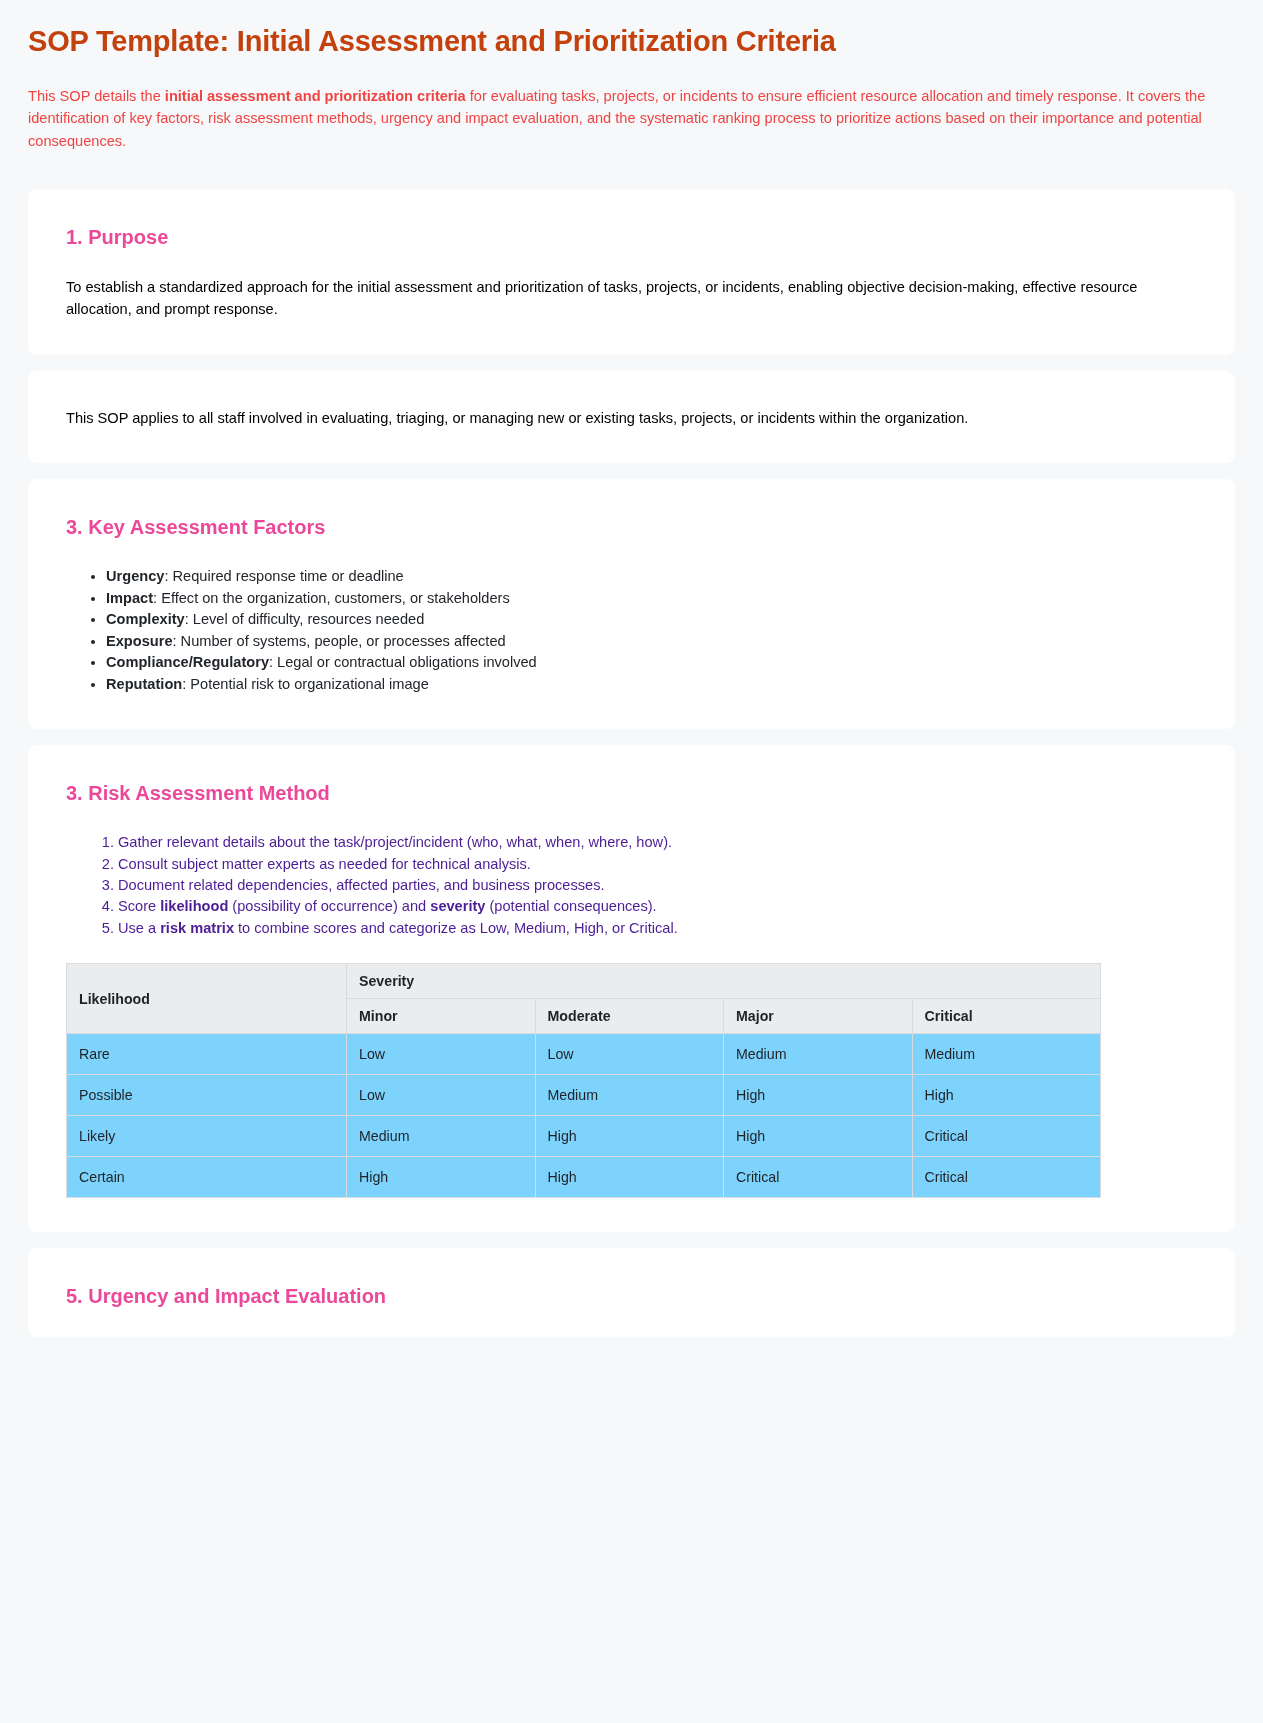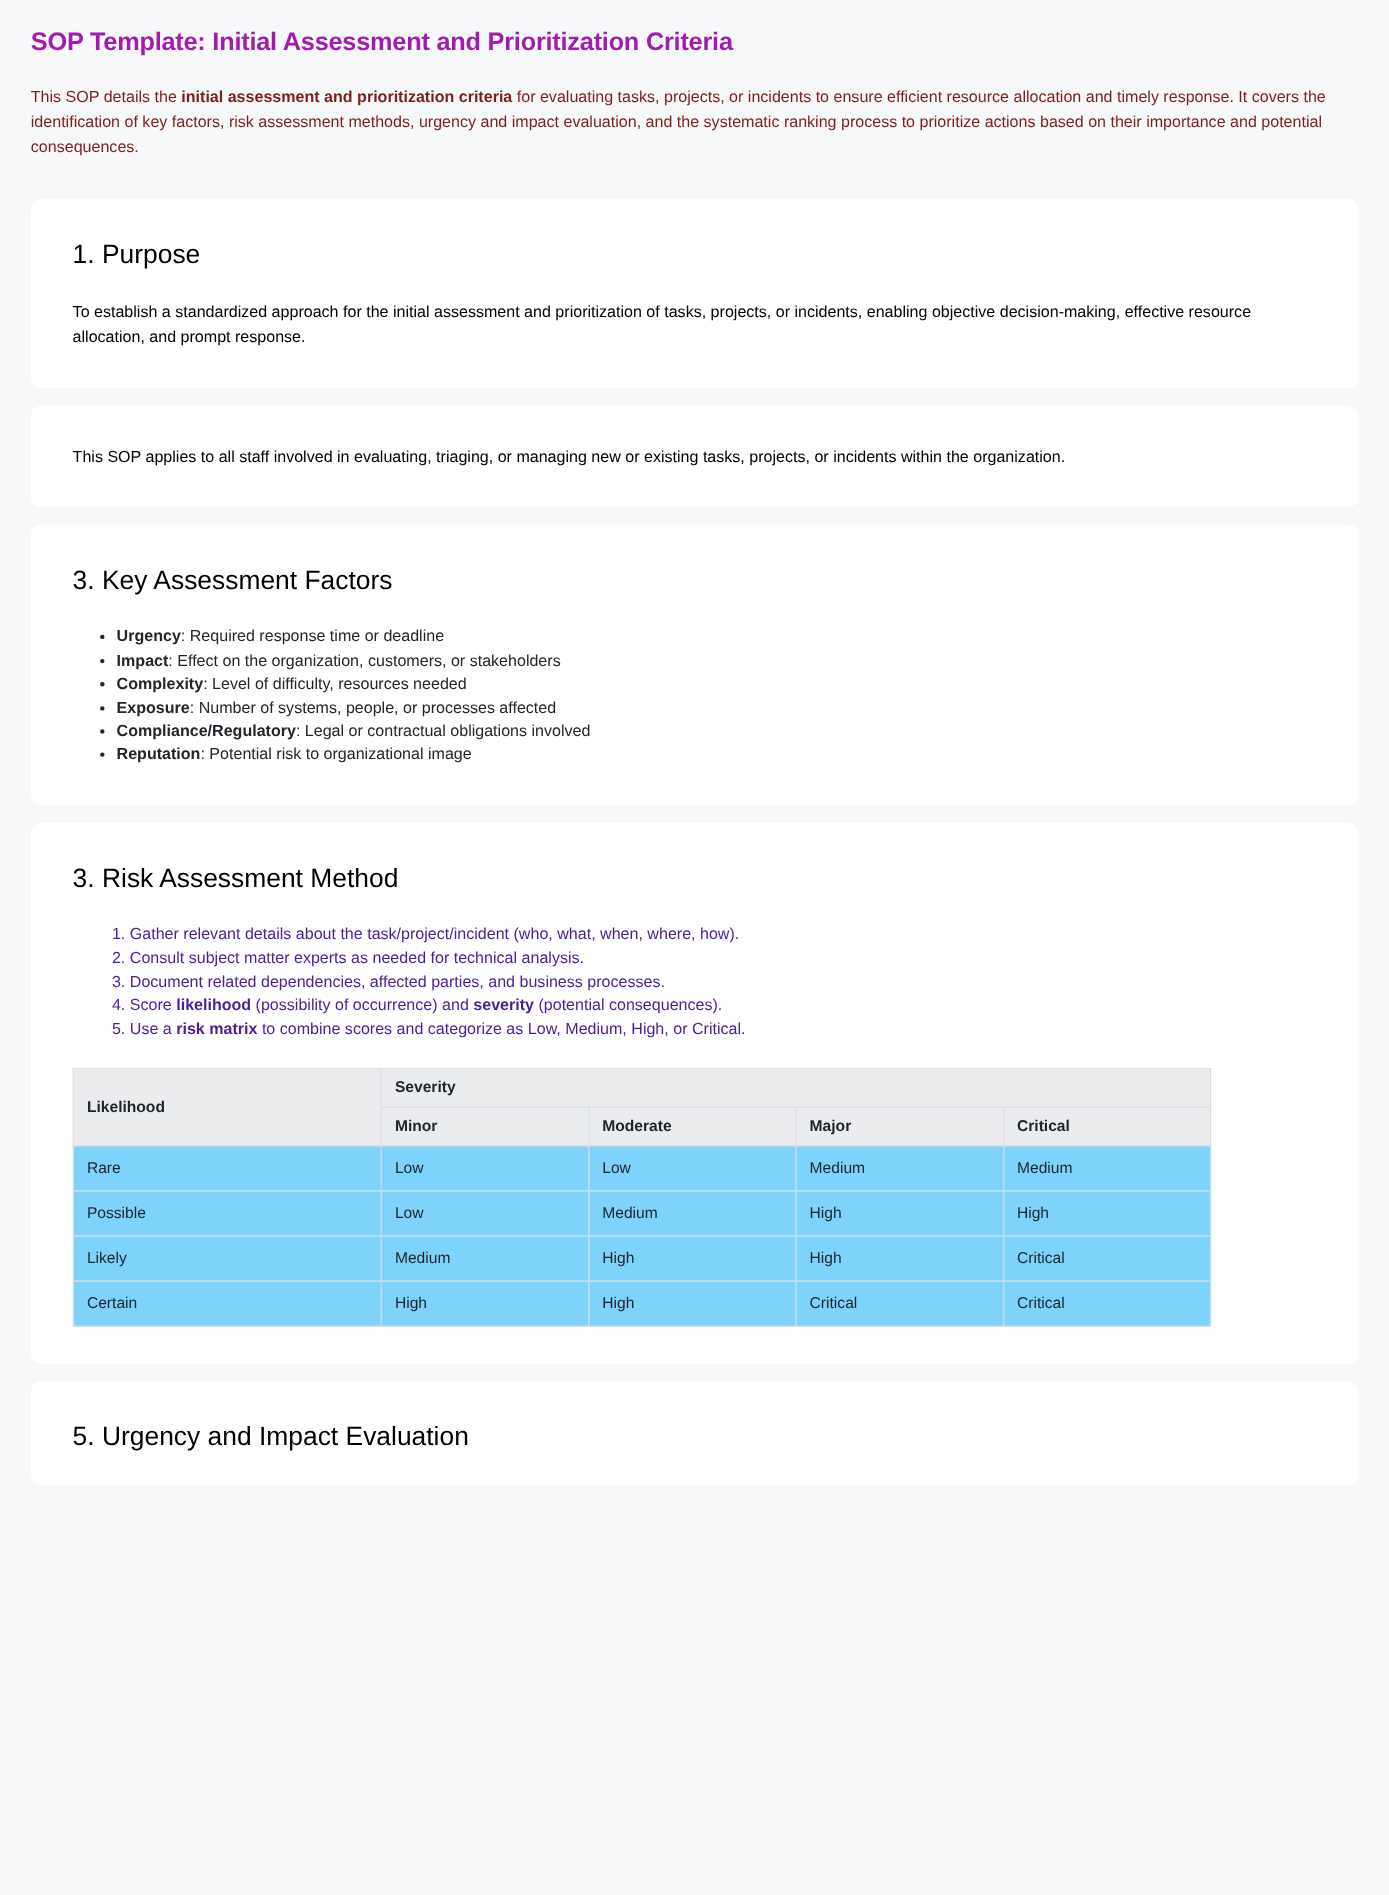--- a/index.html
+++ b/index.html
@@ -21,52 +21,52 @@
     padding: 0 0 40px 0;
   }
 
   
   .doc-header {
     background: #f7f8f9;
     padding: 24px 28px 18px 28px;
     box-sizing: border-box;
   }
   .doc-title {
-    font-size: 23px;
-    font-weight: bold;
-    color: #a21caf;
+    font-size: 29px;
+    font-weight: bold;
+    color: #c2410c;
     letter-spacing: -0.2px;
     margin: 0 0 26px 0;
     line-height: 1.2;
   }
   .doc-intro {
     font-size: 14.6px;
     line-height: 1.55;
-    color: #7f1d1d;
+    color: #ef4444;
     margin: 0;
     max-width: 1200px;
   }
   .doc-intro b { font-weight: bold; }
 
   
   .card {
     background: #ffffff;
     border-radius: 9px;
     margin: 16px 28px 0 28px;
     padding: 36px 22px 34px 22px;
     box-sizing: border-box;
   }
   .card.first { margin-top: 18px; }
   .card.truncated {
     padding-bottom: 22px;
   }
   .section-title {
-    font-size: 24px;
-    font-weight: normal;
-    color: #000000;
+    font-size: 20px;
+    font-weight: bold;
+    color: #ec4899;
     margin: 0 0 26px 0;
     padding-left: 16px;
     line-height: 1.25;
   }
   .card.truncated .section-title { margin-bottom: 6px; }
   .section-body {
     font-size: 14.6px;
     line-height: 1.55;
     color: #000000;
     padding-left: 16px;

